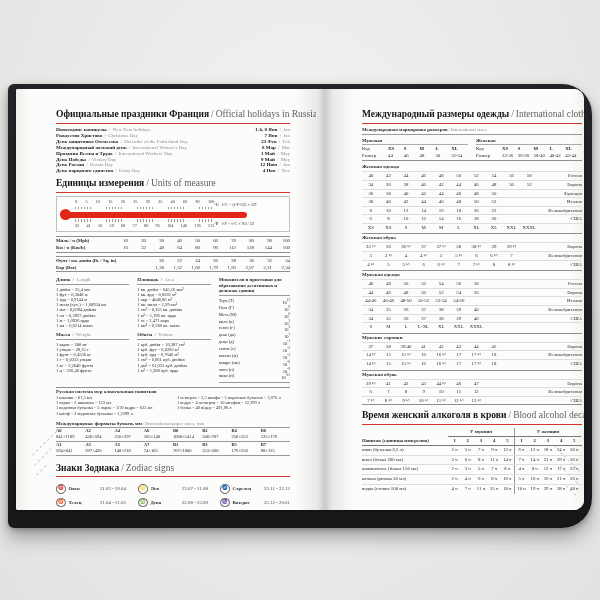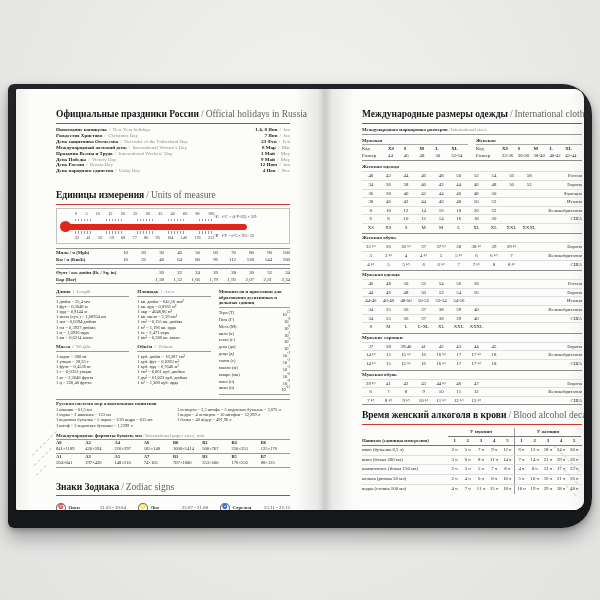--- a/index.html
+++ b/index.html
@@ -121,21 +121,21 @@
 </style>
 </head>
 <body>
 
 <div class="scene">
   <div class="book">
     <div class="pages">
 
       <div class="page page-left">
         <div class="h1">
-          <b>Официальные праздники России</b><span class="sep">/</span><span class="h-en">Official holidays in Russia</span>
+          <b>Официальные праздники Франция</b><span class="sep">/</span><span class="h-en">Official holidays in Russia</span>
         </div>
         <div class="redline"></div>
 
         <div id="holiday-list">
             <div class="h-row">
               <span><b>Новогодние каникулы</b><span class="sep"> / </span><span class="en">New Year holidays</span></span>
               <span><b>1-6, 8 Янв</b><span class="sep"> / </span><span class="en">Jan</span></span>
             </div>
             <div class="h-row">
               <span><b>Рождество Христово</b><span class="sep"> / </span><span class="en">Christmas Day</span></span>
@@ -160,21 +160,21 @@
             <div class="h-row">
               <span><b>День России</b><span class="sep"> / </span><span class="en">Russia Day</span></span>
               <span><b>12 Июн</b><span class="sep"> / </span><span class="en">Jun</span></span>
             </div>
             <div class="h-row">
               <span><b>День народного единства</b><span class="sep"> / </span><span class="en">Unity Day</span></span>
               <span><b>4 Ноя</b><span class="sep"> / </span><span class="en">Nov</span></span>
             </div>
           </div>
 
-        <div class="h1" style="margin-top:16px;">
+        <div class="h1" style="margin-top:4px;">
           <b>Единицы измерения</b><span class="sep">/</span><span class="h-en">Units of measure</span>
         </div>
         <div class="redline"></div>
 
         <div class="thermo">
           <div class="t-red">
               <div class="t-bulb"></div>
             </div>
           <div class="t-scale">
             <div class="tk-row" id="c-ticks">
@@ -428,21 +428,21 @@
               <span class="p-cell">297×420</span>
               <span class="p-cell">148×210</span>
               <span class="p-cell">74×105</span>
               <span class="p-cell">707×1000</span>
               <span class="p-cell">353×500</span>
               <span class="p-cell">176×250</span>
               <span class="p-cell">88×125</span>
             </div>
           </div>
 
-        <div class="h1" style="margin-top:14px;">
+        <div class="h1" style="margin-top:7px;">
           <b>Знаки Зодиака</b><span class="sep">/</span><span class="h-en">Zodiac signs</span>
         </div>
         <div class="redline"></div>
         <div class="z-grid" id="zodiac-grid">
             <div class="z-col">
               <div class="z-item">
                 <span class="z-ic">♈</span>
                 <span class="z-name">Овен</span>
                 <span class="z-dates">21.03 - 20.04</span>
               </div>
@@ -483,21 +483,21 @@
               </div>
               <div class="z-item">
                 <span class="z-ic">♒</span>
               </div>
             </div>
           </div>
       </div>
 
       <div class="page page-right">
         <div class="h1">
-          <b>Международные размеры одежды</b><span class="sep">/</span><span class="h-en">International clothing sizes</span>
+          <b>Международный размеры одежды</b><span class="sep">/</span><span class="h-en">International clothing sizes</span>
         </div>
         <div class="redline"></div>
 
         <div class="mk-label">
           <b>Международная маркировка размеров</b><span class="sep">/</span><span class="en">International sizes</span>
         </div>
         <div class="mk">
           <div class="mk-half">
             <div class="mk-head">Мужская</div>
             <div id="mk-men-rows">

